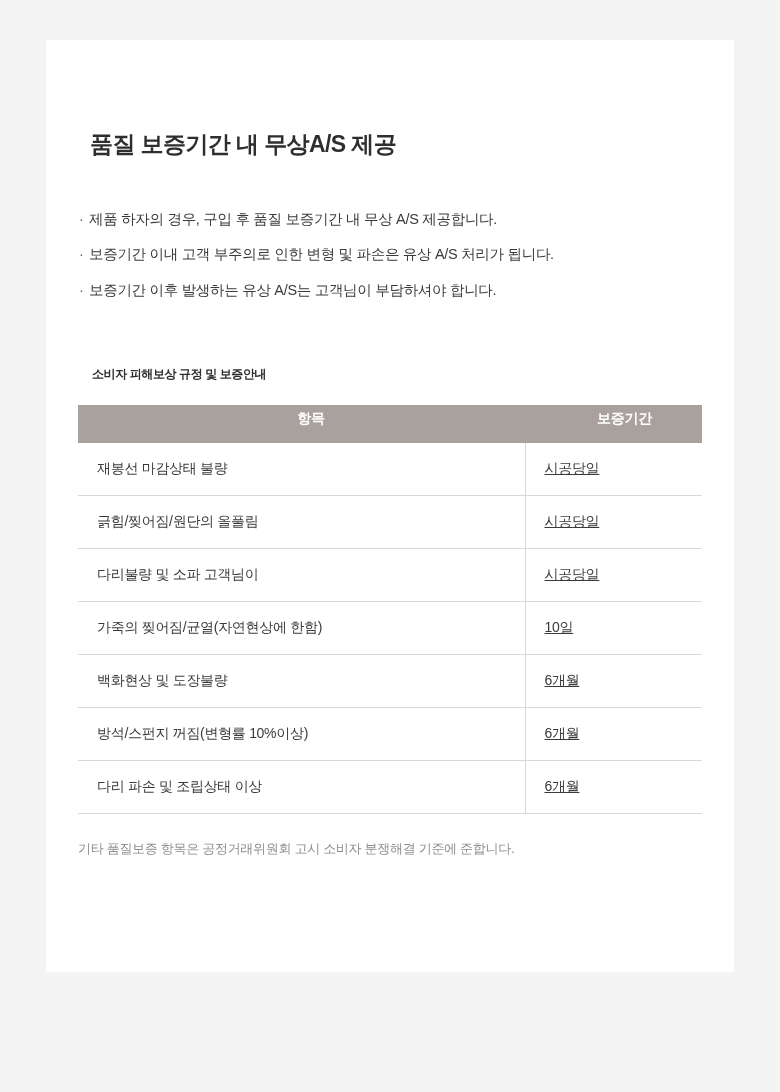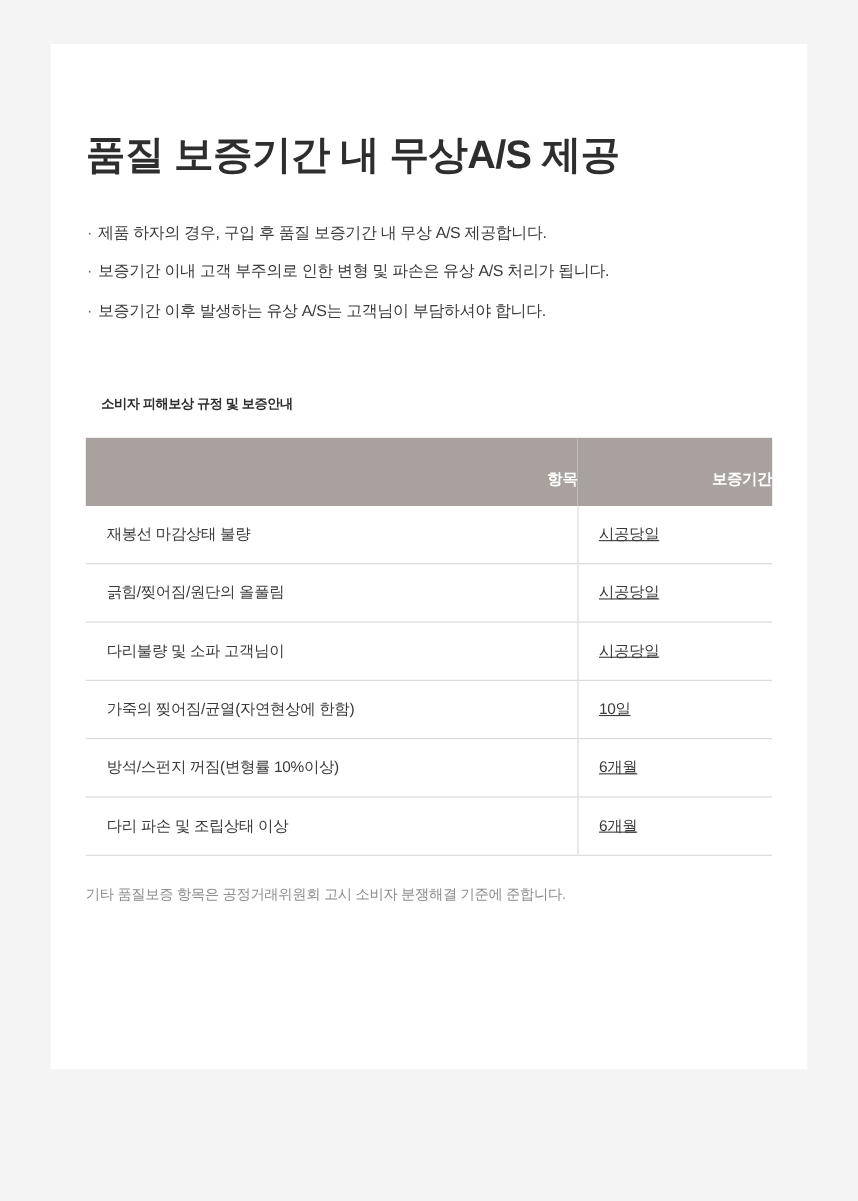--- a/index.html
+++ b/index.html
@@ -18,23 +18,23 @@
     left: 46px;
     top: 40px;
     width: 688px;
     height: 932px;
     background: #ffffff;
   }
   .content {
     padding: 0;
   }
   .title {
-    margin: 0;
+    margin: 12px;
     padding: 78px 0 0 32px;
-    font-size: 36px;
+    font-size: 23px;
     line-height: 1.3;
     font-weight: bold;
     color: #2e2e2e;
     letter-spacing: -0.6px;
   }
   .bullets {
     margin: 0;
     padding: 36px 0 0 33px;
     list-style: none;
   }
@@ -64,22 +64,22 @@
   table.warranty {
     width: 100%;
     border-collapse: collapse;
     table-layout: fixed;
   }
   table.warranty thead th {
     background: #a9a19e;
     color: #ffffff;
     font-size: 14px;
     font-weight: bold;
-    text-align: right;
-    padding: 28px 0 14px 19px;
+    text-align: center;
+    padding: 4px 0 14px 19px;
     letter-spacing: -0.3px;
     height: 20px;
   }
   table.warranty thead th.col-period {
     padding-left: 22px;
   }
   table.warranty col.c1 { width: 447px; }
   table.warranty col.c2 { width: 177px; }
   table.warranty tbody td {
     font-size: 14px;
@@ -142,20 +142,24 @@
           </tr>
           <tr>
             <td class="item">다리불량 및 소파 고객님이</td>
             <td class="period">시공당일</td>
           </tr>
           <tr>
             <td class="item">가죽의 찢어짐/균열(자연현상에 한함)</td>
             <td class="period">10일</td>
           </tr>
           <tr>
+            <td class="item">백화현상 및 도장불량</td>
+            <td class="period">6개월</td>
+          </tr>
+          <tr>
             <td class="item">방석/스펀지 꺼짐(변형률 10%이상)</td>
             <td class="period">6개월</td>
           </tr>
           <tr>
             <td class="item">다리 파손 및 조립상태 이상</td>
             <td class="period">6개월</td>
           </tr>
         </tbody>
       </table>
     </div>

